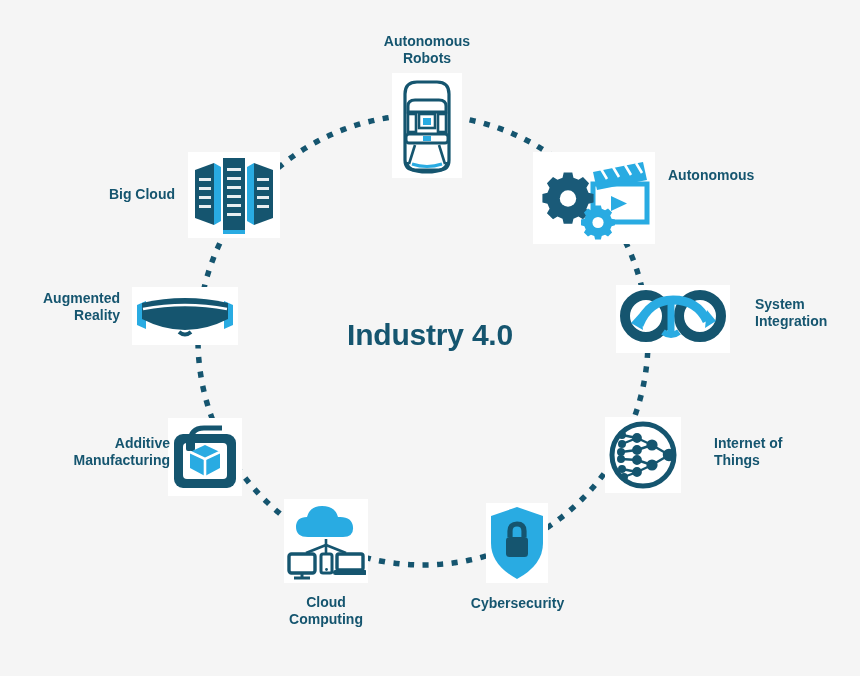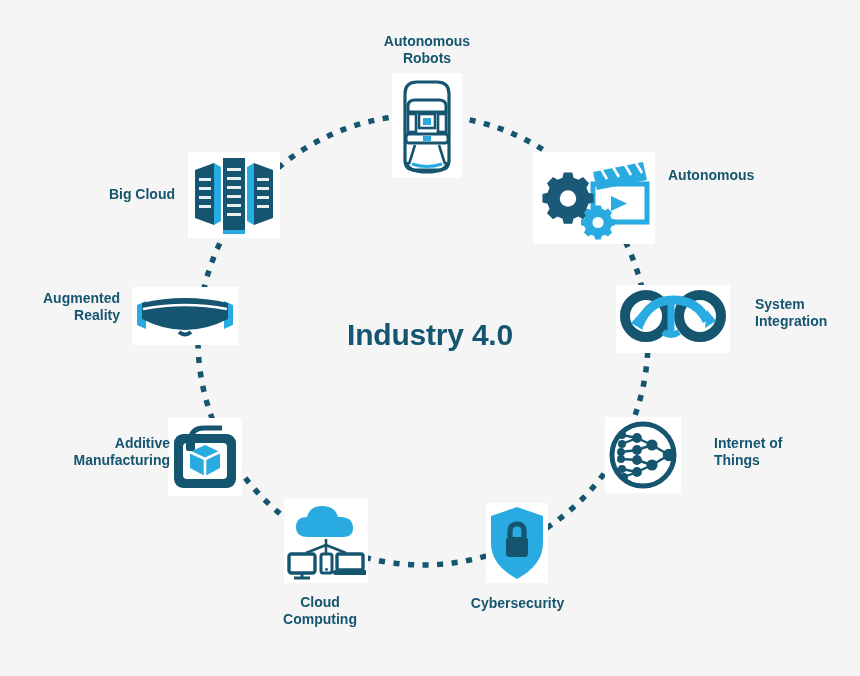--- a/index.html
+++ b/index.html
@@ -212,21 +212,21 @@
 
         <rect x="35" y="53" width="11" height="19" rx="2" fill="none" stroke="#15556f" stroke-width="3"></rect>
         <circle cx="40.5" cy="68.5" r="1.4" fill="#15556f"></circle>
 
         <g>
           <rect x="51" y="53" width="26" height="16" rx="2" fill="none" stroke="#15556f" stroke-width="3.4"></rect>
           <rect x="47" y="69" width="34" height="5" rx="2.2" fill="#15556f"></rect>
         </g>
       </svg>
     </div>
-    <div class="label c" style="left:244px; top:594px; width:152px;">Cloud
+    <div class="label c" style="left:250px; top:594px; width:152px;">Cloud
 Computing</div>
   </div>
 
   <div class="node">
     <div class="tile" style="left:168px; top:418px; width:74px; height:78px;">
       <svg width="70" height="74" viewBox="0 0 70 74">
 
         <rect x="4" y="14" width="62" height="54" rx="9" fill="#15556f"></rect>
         <rect x="13" y="23" width="44" height="36" rx="4" fill="#ffffff"></rect>
 

